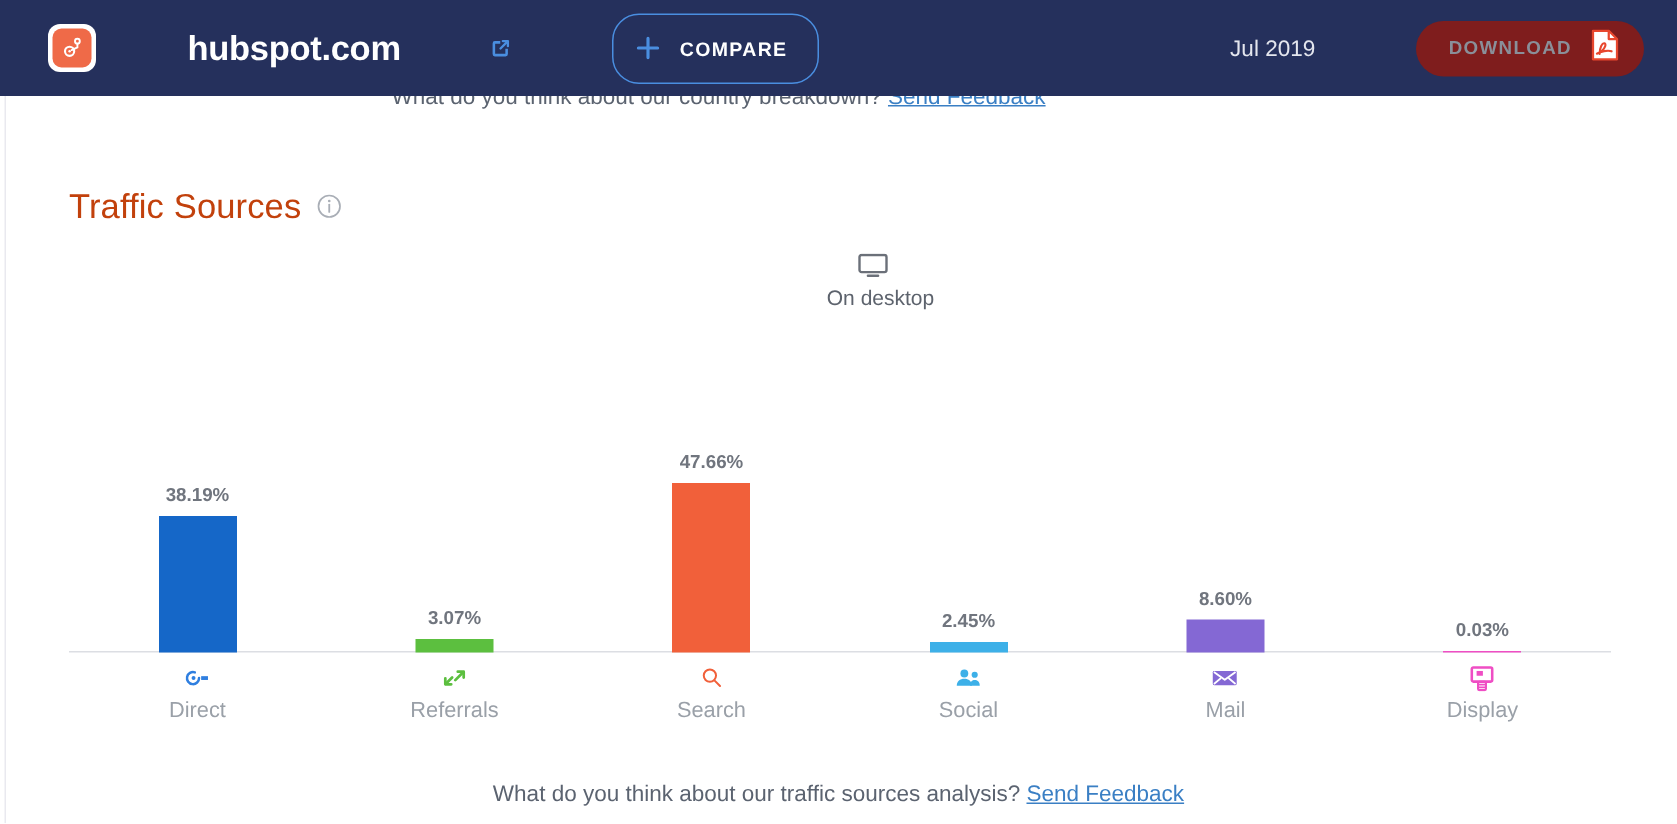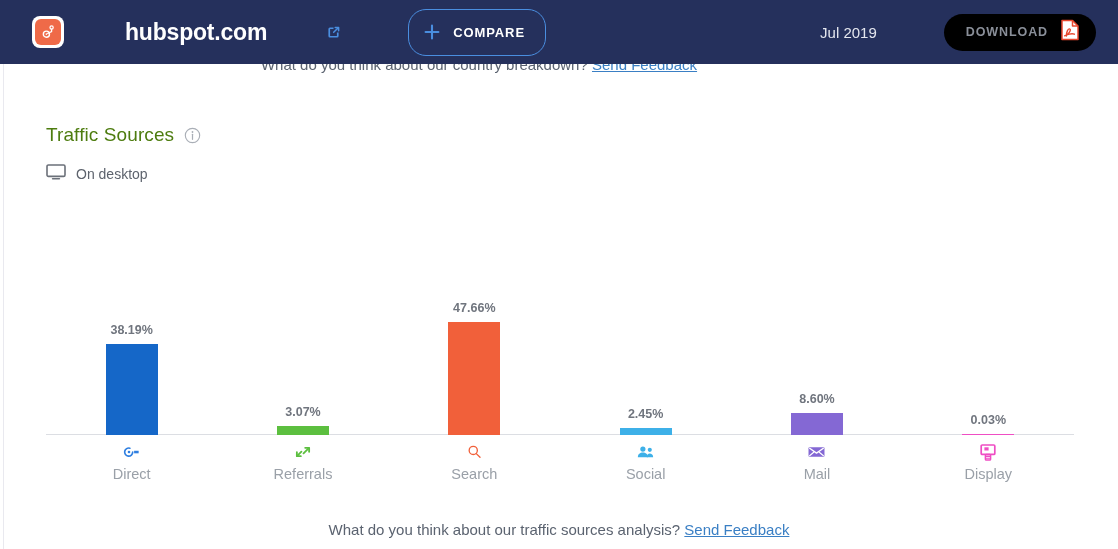--- a/index.html
+++ b/index.html
@@ -124,21 +124,21 @@
   .period-label {
     color: #e4e6ee;
     font-size: 15px;
     margin-right: 20px;
     white-space: nowrap;
   }
 
   .download-btn {
     height: 37px;
     border-radius: 19px;
-    background: #000000;
+    background: #7f1d1d;
     display: flex;
     align-items: center;
     padding: 0 16px 0 22px;
     cursor: pointer;
     white-space: nowrap;
   }
   .download-label {
     font-size: 12.5px;
     font-weight: bold;
     letter-spacing: 0.9px;
@@ -155,36 +155,37 @@
   }
 
   .section-head {
     padding: 60px 0 0 46px;
   }
   .section-title-row {
     display: flex;
     align-items: center;
   }
   .section-title {
-    font-size: 19px;
-    color: #4d7c0f;
+    font-size: 23px;
+    color: #c2410c;
     font-weight: normal;
     letter-spacing: 0.1px;
   }
   .info-icon {
     margin-left: 10px;
     display: flex;
     align-items: center;
     cursor: pointer;
   }
 
   .device-row {
     display: flex;
     align-items: center;
     margin-top: 18px;
+    flex-direction: column;
   }
   .device-label {
     font-size: 14px;
     color: #5d636d;
     margin-left: 10px;
   }
 
   
   .chart {
     position: absolute;

